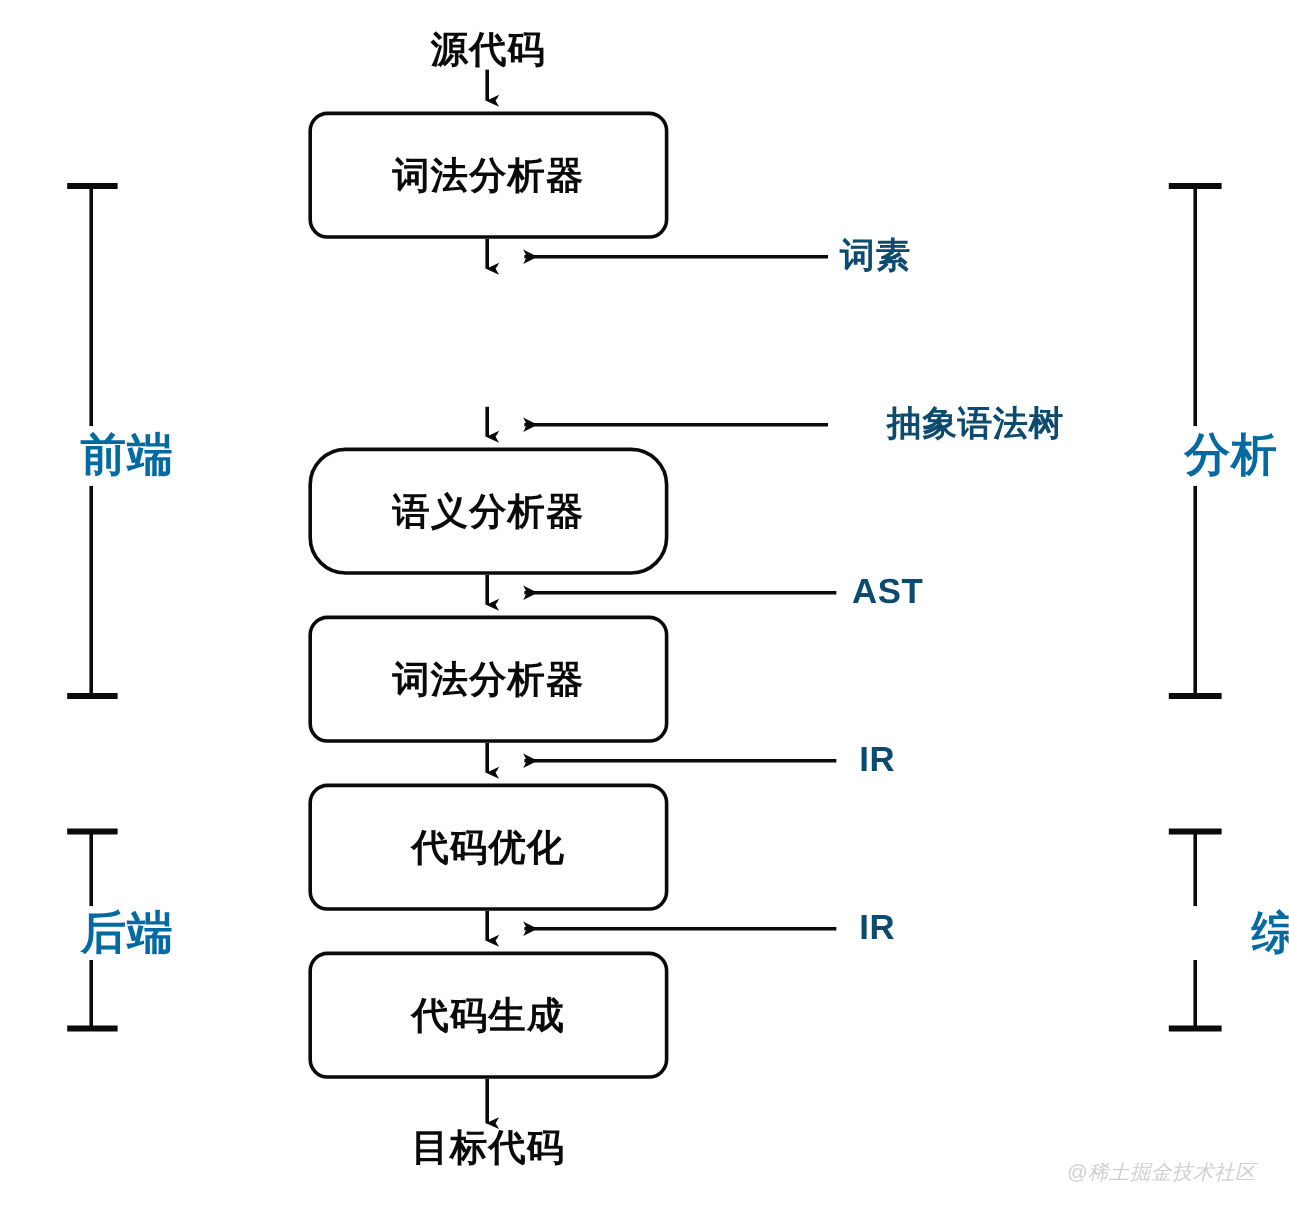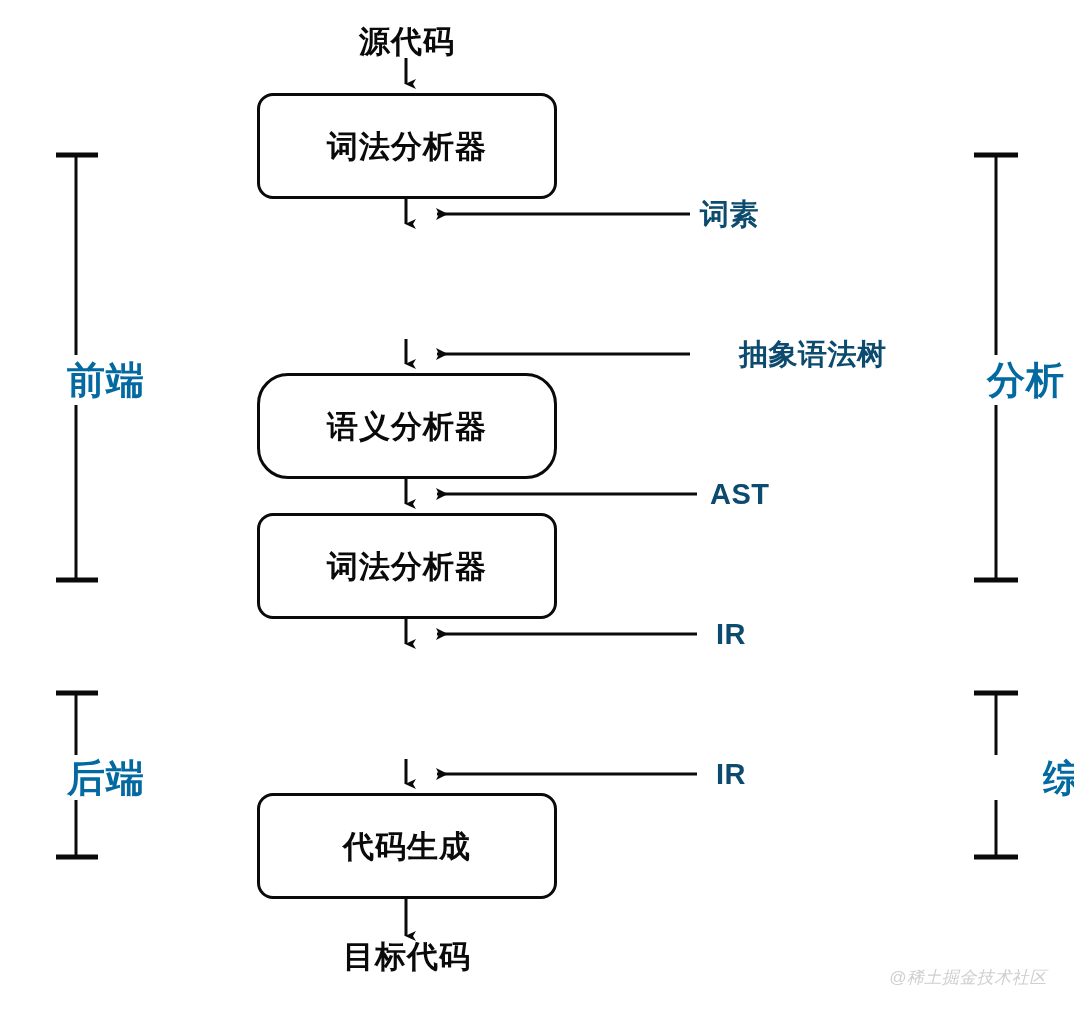--- a/index.html
+++ b/index.html
@@ -180,20 +180,23 @@
 
 
   <div class="node-box" style="left:257px; top:373px; width:300px; height:106px;border-radius:31px;">
     <span class="node-label">语义分析器</span>
   </div>
 
   <div class="node-box" style="left:257px; top:513px; width:300px; height:106px;">
     <span class="node-label">词法分析器</span>
   </div>
 
+  <div class="node-box" style="left:257px; top:653px; width:300px; height:106px;">
+    <span class="node-label">代码优化</span>
+  </div>
 
   <div class="node-box" style="left:257px; top:793px; width:300px; height:106px;align-items:center;">
     <span class="node-label">代码生成</span>
   </div>
 
   <div class="endpoint-label" style="left:407px; top:956px;">目标代码</div>
 
   <div class="edge-label" style="left:700px; top:214px;">词素</div>
   <div class="edge-label" style="left:700px; top:354px;margin-left:39px;">抽象语法树</div>
   <div class="edge-label" style="left:710px; top:494px;">AST</div>

